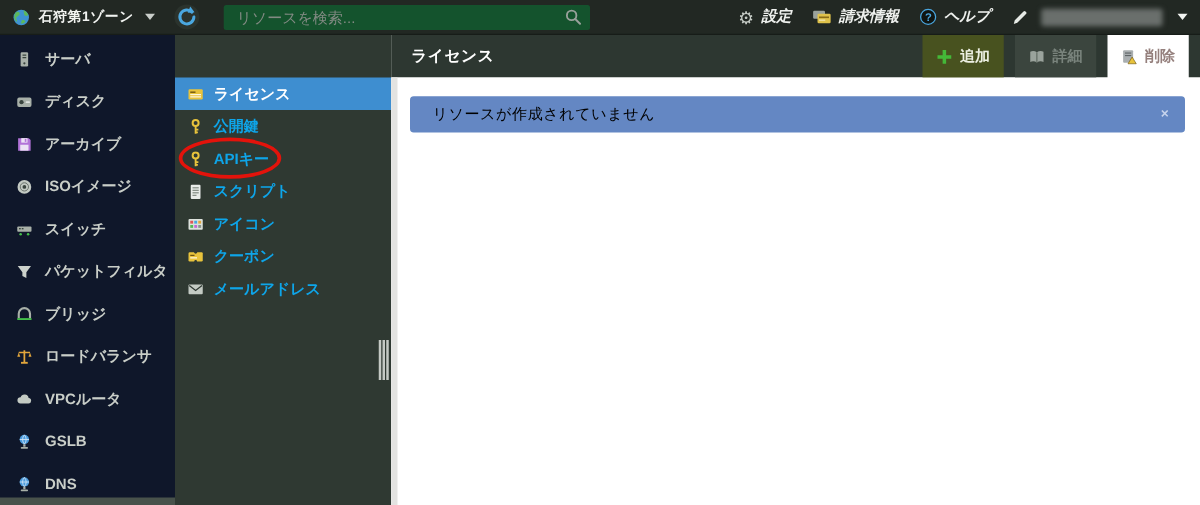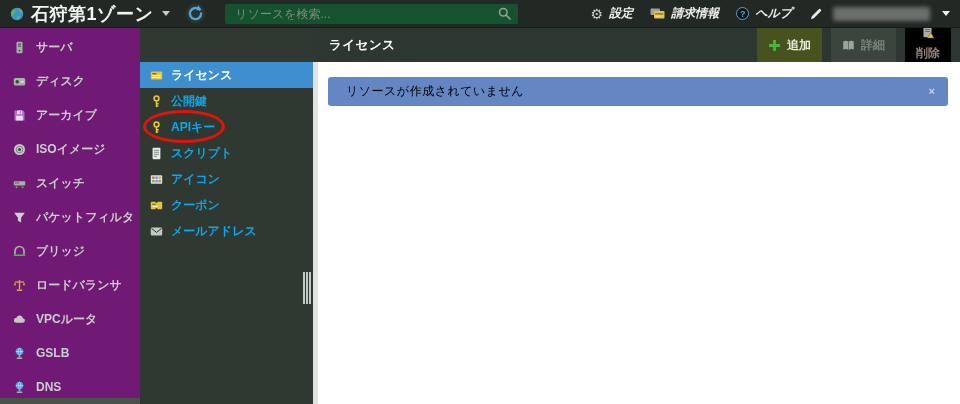--- a/index.html
+++ b/index.html
@@ -3,40 +3,40 @@
 <meta charset="utf-8">
 <style>
   * { margin:0; padding:0; box-sizing:border-box; }
   html,body { width:960px; height:404px; overflow:hidden; }
   body { font-family:"Liberation Sans","DejaVu Sans",sans-serif; font-size:12px; position:relative; background:#fff; }
 
   
   .topbar { position:absolute; left:0; top:0; width:960px; height:28px; background:#222823;
             border-bottom:1px solid #171c18; display:flex; align-items:center; padding:0 10px; z-index:20; }
   .zone-selector { display:flex; align-items:center; gap:7px; cursor:pointer; }
-  .zone-label { color:#f2f4f1; font-weight:bold; font-size:18px; letter-spacing:.5px; }
+  .zone-label { color:#f2f4f1; font-weight:bold; font-size:11px; letter-spacing:.5px; }
   .caret { width:0; height:0; border-left:4.5px solid transparent; border-right:4.5px solid transparent;
            border-top:5.5px solid #c9cec9; margin-left:2px; }
   .refresh-btn { margin-left:15px; width:21px; height:21px; cursor:pointer; }
   .search-wrap { position:relative; margin-left:19px; }
   .search-input { width:293px; height:20px; background:#14532d; border:none; border-radius:2px;
                   color:#d4d8d3; font-size:12px; padding:0 26px 0 10px; outline:none;
                   font-family:"Liberation Sans","DejaVu Sans",sans-serif; }
   .search-input::placeholder { color:#828a83; }
   .search-icon { position:absolute; right:7px; top:3px; }
   .topbar-right { margin-left:auto; display:flex; align-items:center; }
   .tb-item { display:flex; align-items:center; gap:6px; margin-left:17px; cursor:pointer; }
   .tb-label { color:#eef0ed; font-size:12px; font-weight:bold;font-style:italic; }
   .gear-glyph { color:#c6ccc6; font-size:14px; line-height:1; }
   .help-badge { width:13px; height:13px; border-radius:50%; background:#101512; border:1.5px solid #4aa7e0;
                 color:#4aa7e0; font-size:9px; font-weight:bold; display:flex; align-items:center; justify-content:center; }
   .redacted { width:97px; height:14px; background:#6a6f6c; border-radius:2px; filter:blur(2px); margin:0 4px; }
 
   
-  .sidebar { position:absolute; left:0; top:28px; width:140px; height:376px; background:#701a75; padding-top:2px; }
+  .sidebar { position:absolute; left:0; top:28px; width:140px; height:376px; background:#0f172a; padding-top:2px; }
   .nav-item { height:34px; display:flex; align-items:center; gap:10px; padding-left:13px; cursor:pointer; }
   .nav-item .lbl { color:#c9cec8; font-weight:bold; font-size:12px; }
   .sidebar-bottom-strip { position:absolute; left:0; bottom:0; width:140px; height:6px; background:#48524b; }
 
   
   .submenu { position:absolute; left:140px; top:28px; width:173px; height:376px; background:#2f3932; padding-top:34px; }
   .sub-item { height:26px; display:flex; align-items:center; gap:8px; padding-left:10px; cursor:pointer; }
   .sub-item .lbl { color:#0ea5e9; font-size:12px; font-weight:bold; }
   .sub-item.selected { background:#3e8ed0; }
   .sub-item.selected .lbl { color:#ffffff; }
@@ -47,21 +47,21 @@
 
   
   .main { position:absolute; left:313px; top:28px; width:647px; height:376px; }
   .main-header { height:34px; background:#2d3731; display:flex; align-items:center; padding:0 9px 0 16px; }
   .page-title { color:#ffffff; font-weight:bold; font-size:12.5px; letter-spacing:.5px; }
   .toolbar { margin-left:auto; display:flex; gap:9px; }
   .btn { height:38px; display:flex; align-items:center; gap:6px; padding:0 11px; border:none; border-radius:2px;
          font-size:12px; font-weight:bold; cursor:pointer; font-family:"Liberation Sans","DejaVu Sans",sans-serif; }
   .btn-add { background:#48521f; color:#ecefe2; }
   .btn-detail { background:#3b453e; color:#79837c; }
-  .btn-delete { background:#000000; color:#95807d;flex-direction:column; }
+  .btn-delete { background:#ffffff; color:#95807d; }
   .main-body { position:relative; height:342px; background:#ffffff; }
   .gutter { position:absolute; left:0; top:0; width:5px; height:342px; background:#e3e3e1; }
   .notice { position:absolute; left:15px; top:15px; right:12px; height:29px; background:#6487c3; border-radius:3px;
             display:flex; align-items:center; padding:0 13px 0 18px; }
   .notice-msg { color:#000000; font-size:12px; font-weight:normal; letter-spacing:.5px;text-align:center; }
   .notice-close { margin-left:auto; color:#c6d3ec; font-size:11px; font-weight:bold; cursor:pointer; line-height:1; }
 
   svg { display:block; }
 </style>
 </head>

